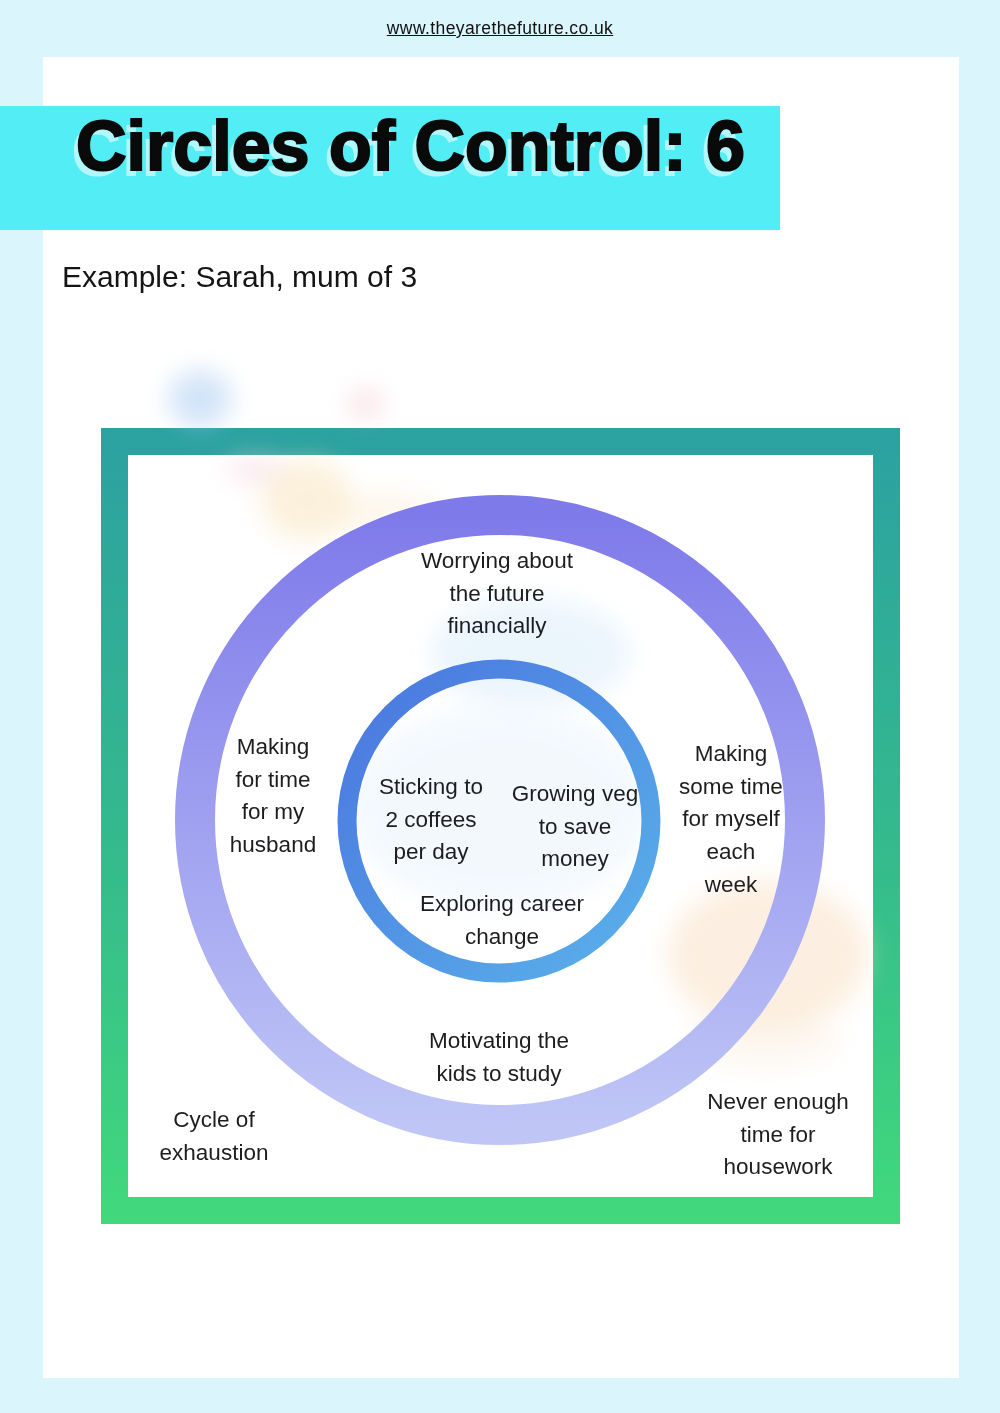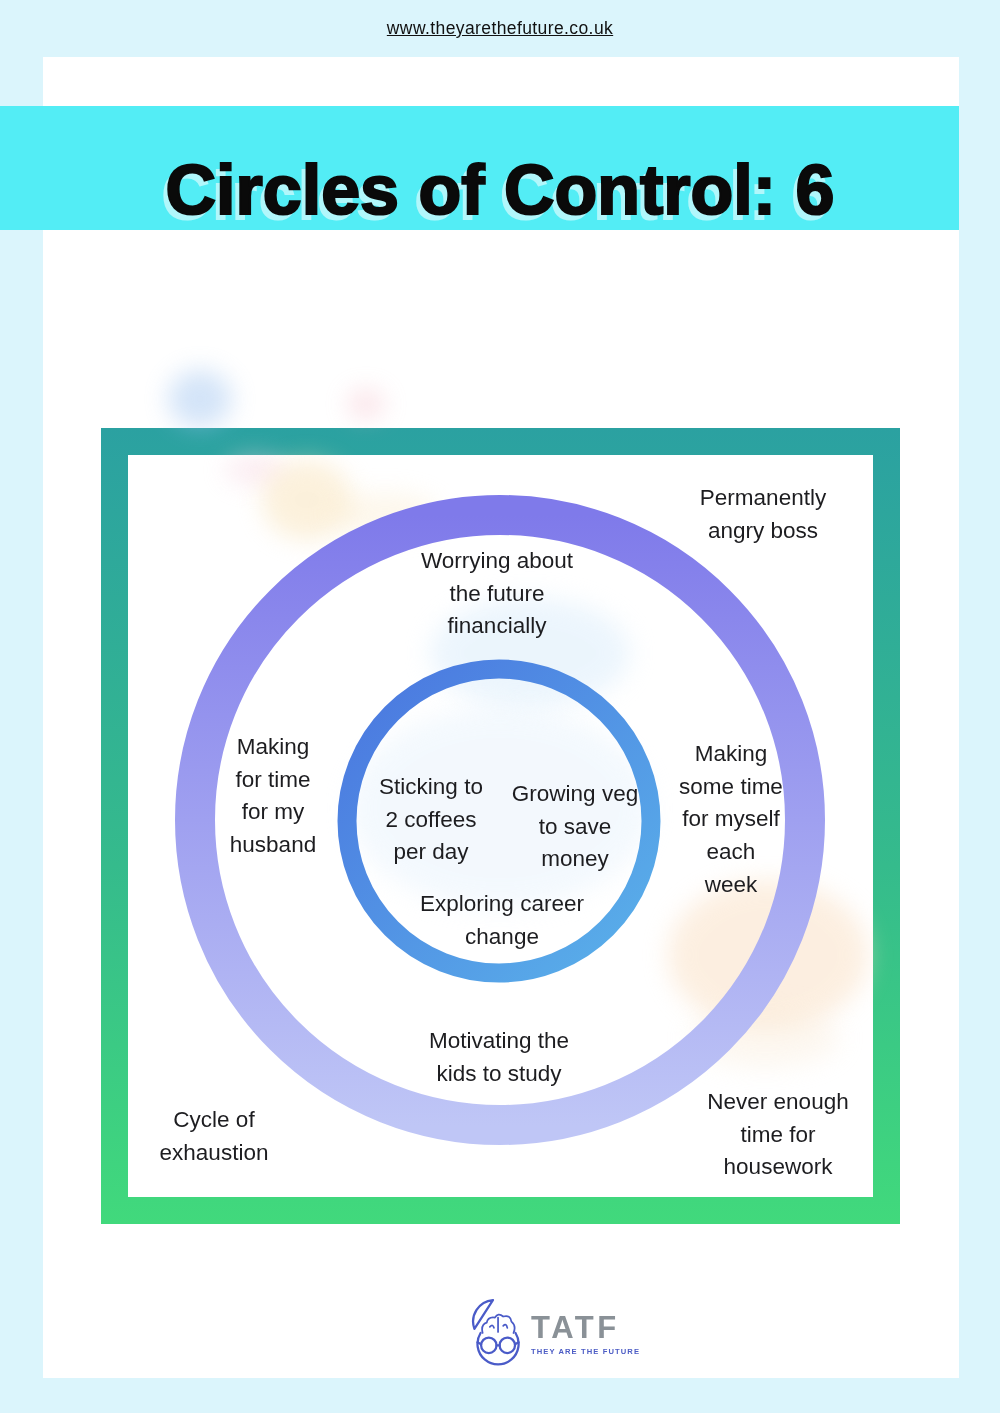--- a/index.html
+++ b/index.html
@@ -7,22 +7,22 @@
   .page{position:relative;width:1000px;height:1413px;background:#dbf5fc;margin:8px auto;overflow:hidden;}
 
   
   .top-url{position:absolute;left:500px;top:10px;transform:translateX(-50%);
     font-size:17.5px;letter-spacing:.4px;color:#111;text-decoration:underline;white-space:nowrap;z-index:6;}
 
   
   .card{position:absolute;left:43px;top:49px;width:916px;height:1321px;background:#ffffff;z-index:0;}
 
   
-  .banner{position:absolute;left:0;top:98px;width:959px;height:124px;background:#53edf5;z-index:2;
-    display:flex;align-items:flex-end;justify-content:center;padding-left:41px;box-sizing:border-box;}
+  .banner{position:absolute;left:0;top:98px;width:780px;height:124px;background:#53edf5;z-index:2;
+    display:flex;align-items:flex-start;justify-content:center;padding-left:41px;box-sizing:border-box;}
   .banner h1{margin:0;font-size:70px;font-weight:800;color:#0a0a0a;letter-spacing:0;
     -webkit-text-stroke:2.2px #0a0a0a;
     text-shadow:-5px 6px 0 rgba(255,255,255,.55);white-space:nowrap;}
 
   .subtitle{position:absolute;left:62px;top:252px;font-size:30px;color:#141414;z-index:2;}
 
   
   .frame{position:absolute;left:101px;top:420px;width:799px;height:796px;
     background:linear-gradient(180deg,#2ba1a1 0%,#35bb8c 55%,#41d97c 100%);z-index:1;}
   .frame-inner{position:absolute;left:27px;top:27px;right:27px;bottom:27px;background:#ffffff;}
@@ -48,20 +48,21 @@
 <div class="page">
 
   <a class="top-url" href="#">www.theyarethefuture.co.uk</a>
 
   <div class="card"></div>
 
   <div class="banner">
     <h1>Circles of Control: 6</h1>
   </div>
 
+  <div class="subtitle">Example: Sarah, mum of 3</div>
 
   <div class="frame">
     <div class="frame-inner"></div>
   </div>
 
   <div class="blob" style="left:168px;top:362px;width:64px;height:58px;background:#9fc4f0;opacity:.45;"></div>
   <div class="blob" style="left:348px;top:382px;width:36px;height:28px;background:#f3b8c4;opacity:.4;"></div>
   <div class="blob" style="left:225px;top:448px;width:60px;height:28px;background:#f7d4e0;opacity:.45;"></div>
   <div class="blob" style="left:262px;top:452px;width:90px;height:80px;background:#f9e3b9;opacity:.5;"></div>
   <div class="blob" style="left:330px;top:485px;width:110px;height:42px;background:#fae9c8;opacity:.35;"></div>
@@ -78,22 +79,20 @@
       </linearGradient>
       <linearGradient id="gInner" x1="0" y1="0" x2="1" y2="1">
         <stop offset="0" stop-color="#4a75df"></stop>
         <stop offset="1" stop-color="#5ab2ea"></stop>
       </linearGradient>
     </defs>
     <circle cx="500" cy="812" r="305" fill="none" stroke="url(#gOuter)" stroke-width="40"></circle>
     <circle cx="499" cy="813" r="152" fill="none" stroke="url(#gInner)" stroke-width="19"></circle>
   </svg>
 
-  <div class="lbl" style="left:763px;top:474px;">Permanently
-angry boss</div>
   <div class="lbl" style="left:214px;top:1096px;">Cycle of
 exhaustion</div>
   <div class="lbl" style="left:778px;top:1078px;">Never enough
 time for
 housework</div>
 
   <div class="lbl" style="left:497px;top:537px;">Worrying about
 the future
 financially</div>
   <div class="lbl" style="left:273px;top:723px;">Making
@@ -110,39 +109,14 @@
 
   <div class="lbl" style="left:431px;top:763px;">Sticking to
 2 coffees
 per day</div>
   <div class="lbl" style="left:575px;top:770px;">Growing veg
 to save
 money</div>
   <div class="lbl" style="left:502px;top:880px;">Exploring career
 change</div>
 
-  <div class="logo">
-    <svg width="52" height="72" viewBox="0 0 50 70" fill="none" stroke="#4a5bc8" stroke-width="2.2" stroke-linecap="round" stroke-linejoin="round">
-
-      <path d="M22 2 A 21 21 0 0 0 4 30 Z"></path>
-
-      <path d="M10 34 A20 20 0 1 0 44 34"></path>
-
-      <g stroke-width="1.7">
-        <path d="M12 34 Q10 26 16 24 Q17 18 24 19 Q27 14 32 18 Q39 16 40 23 Q45 27 42 34"></path>
-        <path d="M27 19 L27 33"></path>
-        <path d="M19 28 Q22 25 23 29"></path>
-        <path d="M32 27 Q35 24 36 29"></path>
-      </g>
-
-      <circle cx="18" cy="46" r="7.5"></circle>
-      <circle cx="36" cy="46" r="7.5"></circle>
-      <path d="M25.5 46 h3"></path>
-      <path d="M10.5 45 L7 43"></path>
-      <path d="M43.5 45 L47 43"></path>
-    </svg>
-    <div class="logo-text">
-      <div class="logo-acronym">TATF</div>
-      <div class="logo-tagline">THEY ARE THE FUTURE</div>
-    </div>
-  </div>
 
 </div>
 
 </body></html>

